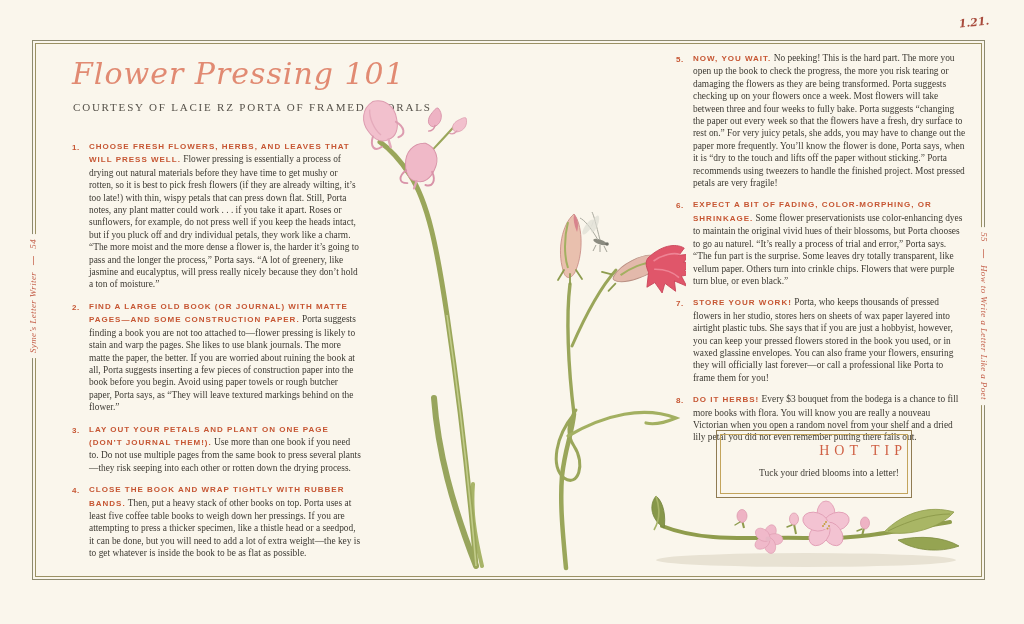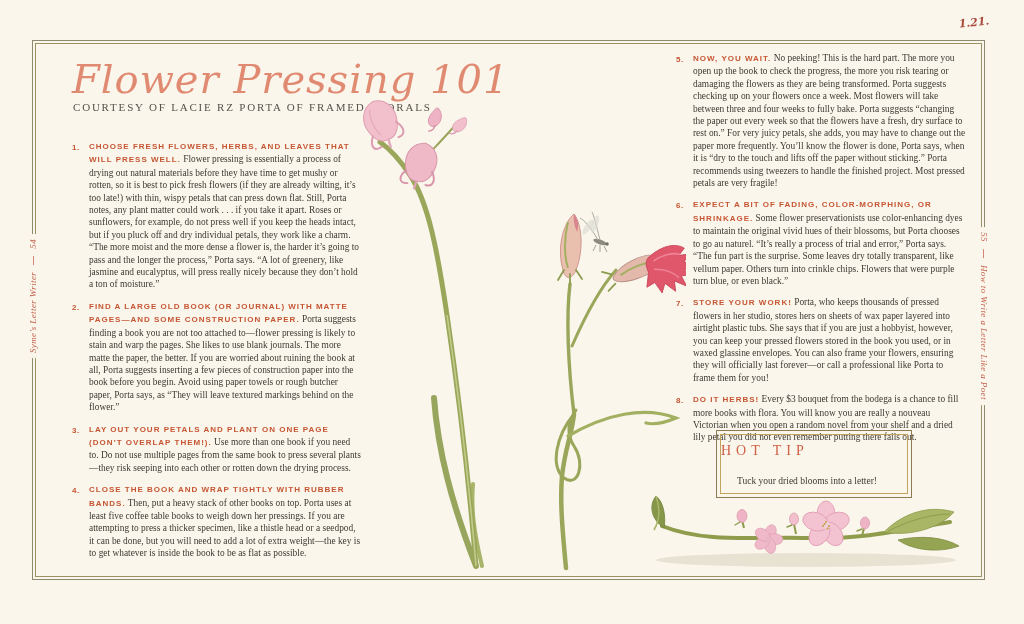--- a/index.html
+++ b/index.html
@@ -20,39 +20,39 @@
   .margin-label{position:absolute;white-space:nowrap;background:#faf6ec;
     padding:9px 5px;display:flex;align-items:center;gap:7px;
     font-style:italic;font-size:9px;color:#c4604b;letter-spacing:.4px;z-index:5;}
   .margin-label .rule{width:9px;height:1px;background:#c4604b;opacity:.75;}
   .margin-left{left:33px;top:296px;transform:translate(-50%,-50%) rotate(-90deg);}
   .margin-right{left:984px;top:316px;transform:translate(-50%,-50%) rotate(90deg);}
   .pagenum{font-style:italic;}
   
   .title{position:absolute;left:72px;top:56px;
     font-family:"DejaVu Serif", serif;font-style:italic;
-    font-size:40px;color:#e18a72;letter-spacing:1px;}
+    font-size:30px;color:#e18a72;letter-spacing:1px;}
   .byline{position:absolute;left:73px;top:101px;
     font-size:11px;letter-spacing:1.8px;color:#56524a;}
   .col{position:absolute;width:290px;font-size:9.4px;line-height:12.4px;color:#3d3a33;}
   .col-left{left:72px;top:140px;}
   .col-right{left:676px;top:52px;}
   .step{display:flex;margin-bottom:9px;}
   .step-num{flex:none;width:17px;font-family:"Liberation Sans", sans-serif;
     font-weight:bold;font-size:8px;letter-spacing:.5px;color:#c65633;padding-top:2px;}
   .step-text{margin:0;}
   .step-heading{font-family:"Liberation Sans", sans-serif;font-weight:bold;
     font-size:8px;letter-spacing:1px;color:#c65633;}
   
   .hot-tip{position:absolute;left:716px;top:430px;width:194px;height:66px;
     border:1px solid #8f7b52;z-index:4;}
   .hot-tip .inner{position:absolute;inset:3px;border:1px solid #c3a45c;
-    text-align:left;padding-top:8px;}
+    text-align:right;padding-top:8px;}
   .hot-tip-title{font-size:14px;letter-spacing:5px;color:#cf5f43;margin:0 0 6px 0;}
-  .hot-tip-line{font-size:9.5px;line-height:13px;color:#3d3a33;margin:16px;}
+  .hot-tip-line{font-size:9.5px;line-height:13px;color:#3d3a33;margin:8px;}
   
   .illus{position:absolute;}
   .illus-bluebell{left:352px;top:80px;}
   .illus-carnation{left:516px;top:196px;}
   .illus-blossom{left:648px;top:492px;z-index:3;}
 </style>
 </head>
 <body>
 
 <div class="frame">
@@ -79,21 +79,21 @@
   <div class="step">
     <span class="step-num">1.</span>
     <p class="step-text"><span class="step-heading">CHOOSE FRESH FLOWERS, HERBS, AND LEAVES THAT WILL PRESS WELL.</span> <span>Flower pressing is essentially a process of drying out natural materials before they have time to get mushy or rotten, so it is best to pick fresh flowers (if they are already wilting, it’s too late!) with thin, wispy petals that can press down flat. Still, Porta notes, any plant matter could work . . . if you take it apart. Roses or sunflowers, for example, do not press well if you keep the heads intact, but if you pluck off and dry individual petals, they work like a charm. “The more moist and the more dense a flower is, the harder it’s going to pass and the longer the process,” Porta says. “A lot of greenery, like jasmine and eucalyptus, will press really nicely because they don’t hold a ton of moisture.”</span></p>
   </div>
   <div class="step">
     <span class="step-num">2.</span>
     <p class="step-text"><span class="step-heading">FIND A LARGE OLD BOOK (OR JOURNAL) WITH MATTE PAGES—AND SOME CONSTRUCTION PAPER.</span> <span>Porta suggests finding a book you are not too attached to—flower pressing is likely to stain and warp the pages. She likes to use blank journals. The more matte the paper, the better. If you are worried about ruining the book at all, Porta suggests inserting a few pieces of construction paper into the book before you begin. Avoid using paper towels or rough butcher paper, Porta says, as “They will leave textured markings behind on the flower.”</span></p>
   </div>
   <div class="step">
     <span class="step-num">3.</span>
-    <p class="step-text"><span class="step-heading">LAY OUT YOUR PETALS AND PLANT ON ONE PAGE (DON’T OVERLAP THEM!).</span> <span>Use more than one book if you need to. Do not use multiple pages from the same book to press several plants—they risk seeping into each other or rotten down the drying process.</span></p>
+    <p class="step-text"><span class="step-heading">LAY OUT YOUR PETALS AND PLANT ON ONE PAGE (DON’T JOURNAL THEM!).</span> <span>Use more than one book if you need to. Do not use multiple pages from the same book to press several plants—they risk seeping into each other or rotten down the drying process.</span></p>
   </div>
   <div class="step">
     <span class="step-num">4.</span>
     <p class="step-text"><span class="step-heading">CLOSE THE BOOK AND WRAP TIGHTLY WITH RUBBER BANDS.</span> <span>Then, put a heavy stack of other books on top. Porta uses at least five coffee table books to weigh down her pressings. If you are attempting to press a thicker specimen, like a thistle head or a seedpod, it can be done, but you will need to add a lot of extra weight—the key is to get whatever is inside the book to be as flat as possible.</span></p>
   </div>
 </div>
 
 <div class="col col-right">
   <div class="step">
     <span class="step-num">5.</span>

